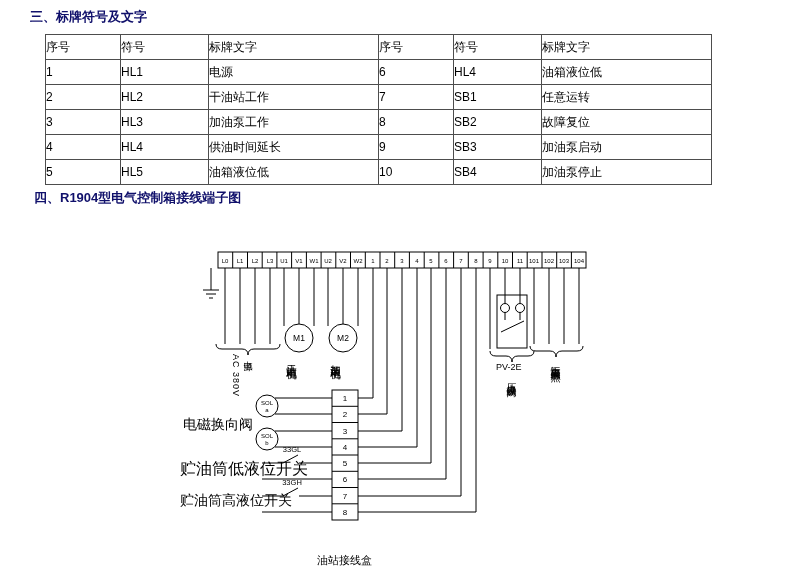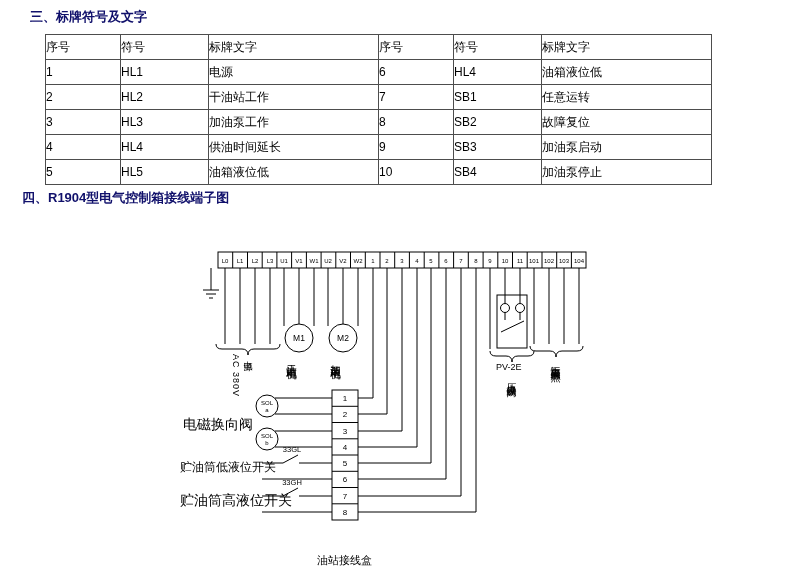--- a/index.html
+++ b/index.html
@@ -1,20 +1,20 @@
 <!DOCTYPE html>
 <html><head>
 <meta charset="utf-8">
 <style>
   html,body { margin:0; padding:0; background:#fff; }
   .page { position:relative; width:800px; height:566px; background:#fff;
           font-family:"Liberation Sans", sans-serif; overflow:hidden; }
   .heading { position:absolute; font-weight:bold; font-size:13px; color:#10106b; white-space:nowrap; }
   #heading1 { left:30px; top:8px;text-align:center; }
-  #heading2 { left:22px; top:189px; }
+  #heading2 { left:34px; top:189px; }
   table.sign { position:absolute; left:45px; top:34px; border-collapse:collapse; table-layout:fixed; width:666px; }
   table.sign td { border:1px solid #4d4d4d; height:24px; text-align:left; vertical-align:middle;
                   font-size:12px; color:#000; padding:0; overflow:hidden; white-space:nowrap; }
   .diagram { position:absolute; left:0; top:218px; width:800px; height:348px;text-decoration:underline; }
   .diagram svg { position:absolute; left:0; top:0; }
   .vtext { position:absolute; writing-mode:vertical-lr; text-orientation:mixed;
            line-height:12px; color:#000; letter-spacing:1px; }
   .hlabel { position:absolute; color:#000; white-space:nowrap; }
   .svg-label { font-family:"Liberation Sans", sans-serif; fill:#000; }
 </style>
@@ -180,18 +180,18 @@
     <div class="vtext" style="left:230px; top:136px; height:62px; width:30px; font-size:9px;">
       <div>AC 380V</div>
       <div>电源</div>
     </div>
     <div class="vtext" style="left:286px; top:138px; height:38px; width:30px; font-size:10.5px;">干油站电机</div>
     <div class="vtext" style="left:330px; top:138px; height:38px; width:30px; font-size:10.5px;">加油泵电机</div>
     <div class="hlabel" style="left:496px; top:144px; font-size:9px;">PV-2E</div>
     <div class="vtext" style="left:505px; top:157px; height:62px; width:16px; font-size:10px;">压力操纵阀</div>
     <div class="vtext" style="left:549px; top:140px; height:82px; width:16px; font-size:10px;">远距离显示触点</div>
     <div class="hlabel" style="left:183px; top:198px; font-size:14px;">电磁换向阀</div>
-    <div class="hlabel" style="left:180px; top:241px; font-size:12px;text-align:center;">贮油筒低液位开关</div>
+    <div class="hlabel" style="left:180px; top:241px; font-size:16px;text-align:center;">贮油筒低液位开关</div>
     <div class="hlabel" style="left:180px; top:274px; font-size:14px;">贮油筒高液位开关</div>
     <div class="hlabel" style="left:317px; top:307px; font-size:11px;margin-top:28px;">油站接线盒</div>
   </div>
 
 </div>
 
 </body></html>

